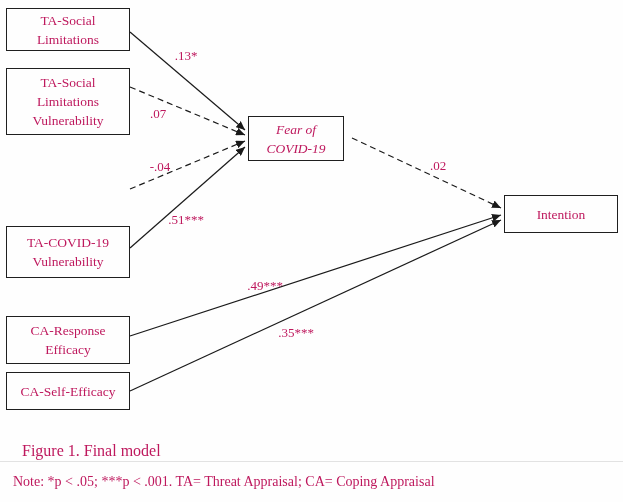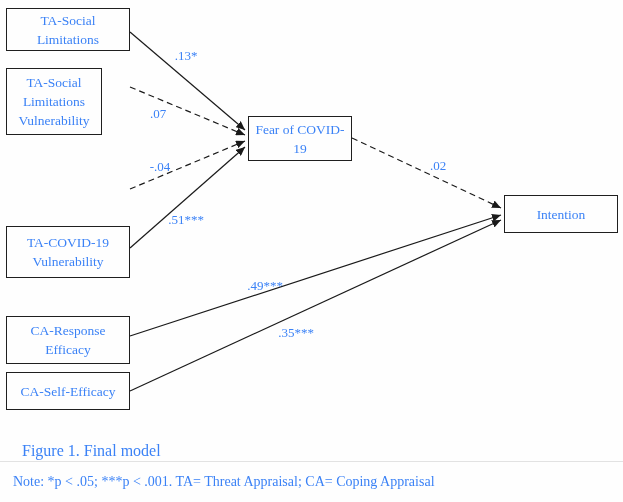--- a/index.html
+++ b/index.html
@@ -7,21 +7,21 @@
     padding: 0;
     background: #ffffff;
     font-family: "Liberation Serif", "DejaVu Serif", serif;
   }
   #stage {
     position: relative;
     width: 623px;
     height: 502px;
     background: #fefefe;
     overflow: hidden;
-    color: #3b82f6;
+    color: #be185d;
   }
   #edges-layer {
     position: absolute;
     left: 0; top: 0;
     width: 623px;
     height: 502px;
   }
   #edges-layer line {
     stroke: #1a1a1a;
     stroke-width: 1.2;
@@ -86,33 +86,33 @@
       <line x1="130" y1="189" x2="245" y2="141" class="dashed" marker-end="url(#arrowhead)"></line>
       <line x1="130" y1="248" x2="245" y2="147" marker-end="url(#arrowhead)"></line>
       <line x1="352" y1="138" x2="501" y2="208" class="dashed" marker-end="url(#arrowhead)"></line>
       <line x1="130" y1="336" x2="501" y2="215" marker-end="url(#arrowhead)"></line>
       <line x1="130" y1="391" x2="501" y2="220" marker-end="url(#arrowhead)"></line>
     </svg>
 
   <div class="node" style="left: 6px; top: 8px; width: 124px; height: 43px;">
     <span>TA-Social Limitations</span>
   </div>
-  <div class="node" style="left: 6px; top: 68px; width: 96px; height: 67px;">
+  <div class="node" style="left: 6px; top: 68px; width: 124px; height: 67px;">
     <span>TA-Social Limitations Vulnerability</span>
   </div>
   <div class="node" style="left: 6px; top: 226px; width: 124px; height: 52px;">
     <span>TA-COVID-19 Vulnerability</span>
   </div>
   <div class="node" style="left: 6px; top: 316px; width: 124px; height: 48px;">
     <span>CA-Response Efficacy</span>
   </div>
   <div class="node" style="left: 6px; top: 372px; width: 124px; height: 38px;">
     <span>CA-Self-Efficacy</span>
   </div>
-  <div class="node" style="left: 248px; top: 116px; width: 104px; height: 45px;">
+  <div class="node" style="left: 248px; top: 116px; width: 96px; height: 45px; font-style: italic;">
     <span>Fear of COVID-19</span>
   </div>
   <div class="node" style="left: 504px; top: 195px; width: 114px; height: 38px;">
     <span>Intention</span>
   </div>
 
   <span class="coef" style="left: 186px; top: 56px;">.13*</span>
   <span class="coef" style="left: 158px; top: 114px;">.07</span>
   <span class="coef" style="left: 160px; top: 167px;">-.04</span>
   <span class="coef" style="left: 186px; top: 220px; font-family: Liberation Serif, serif;">.51***</span>

